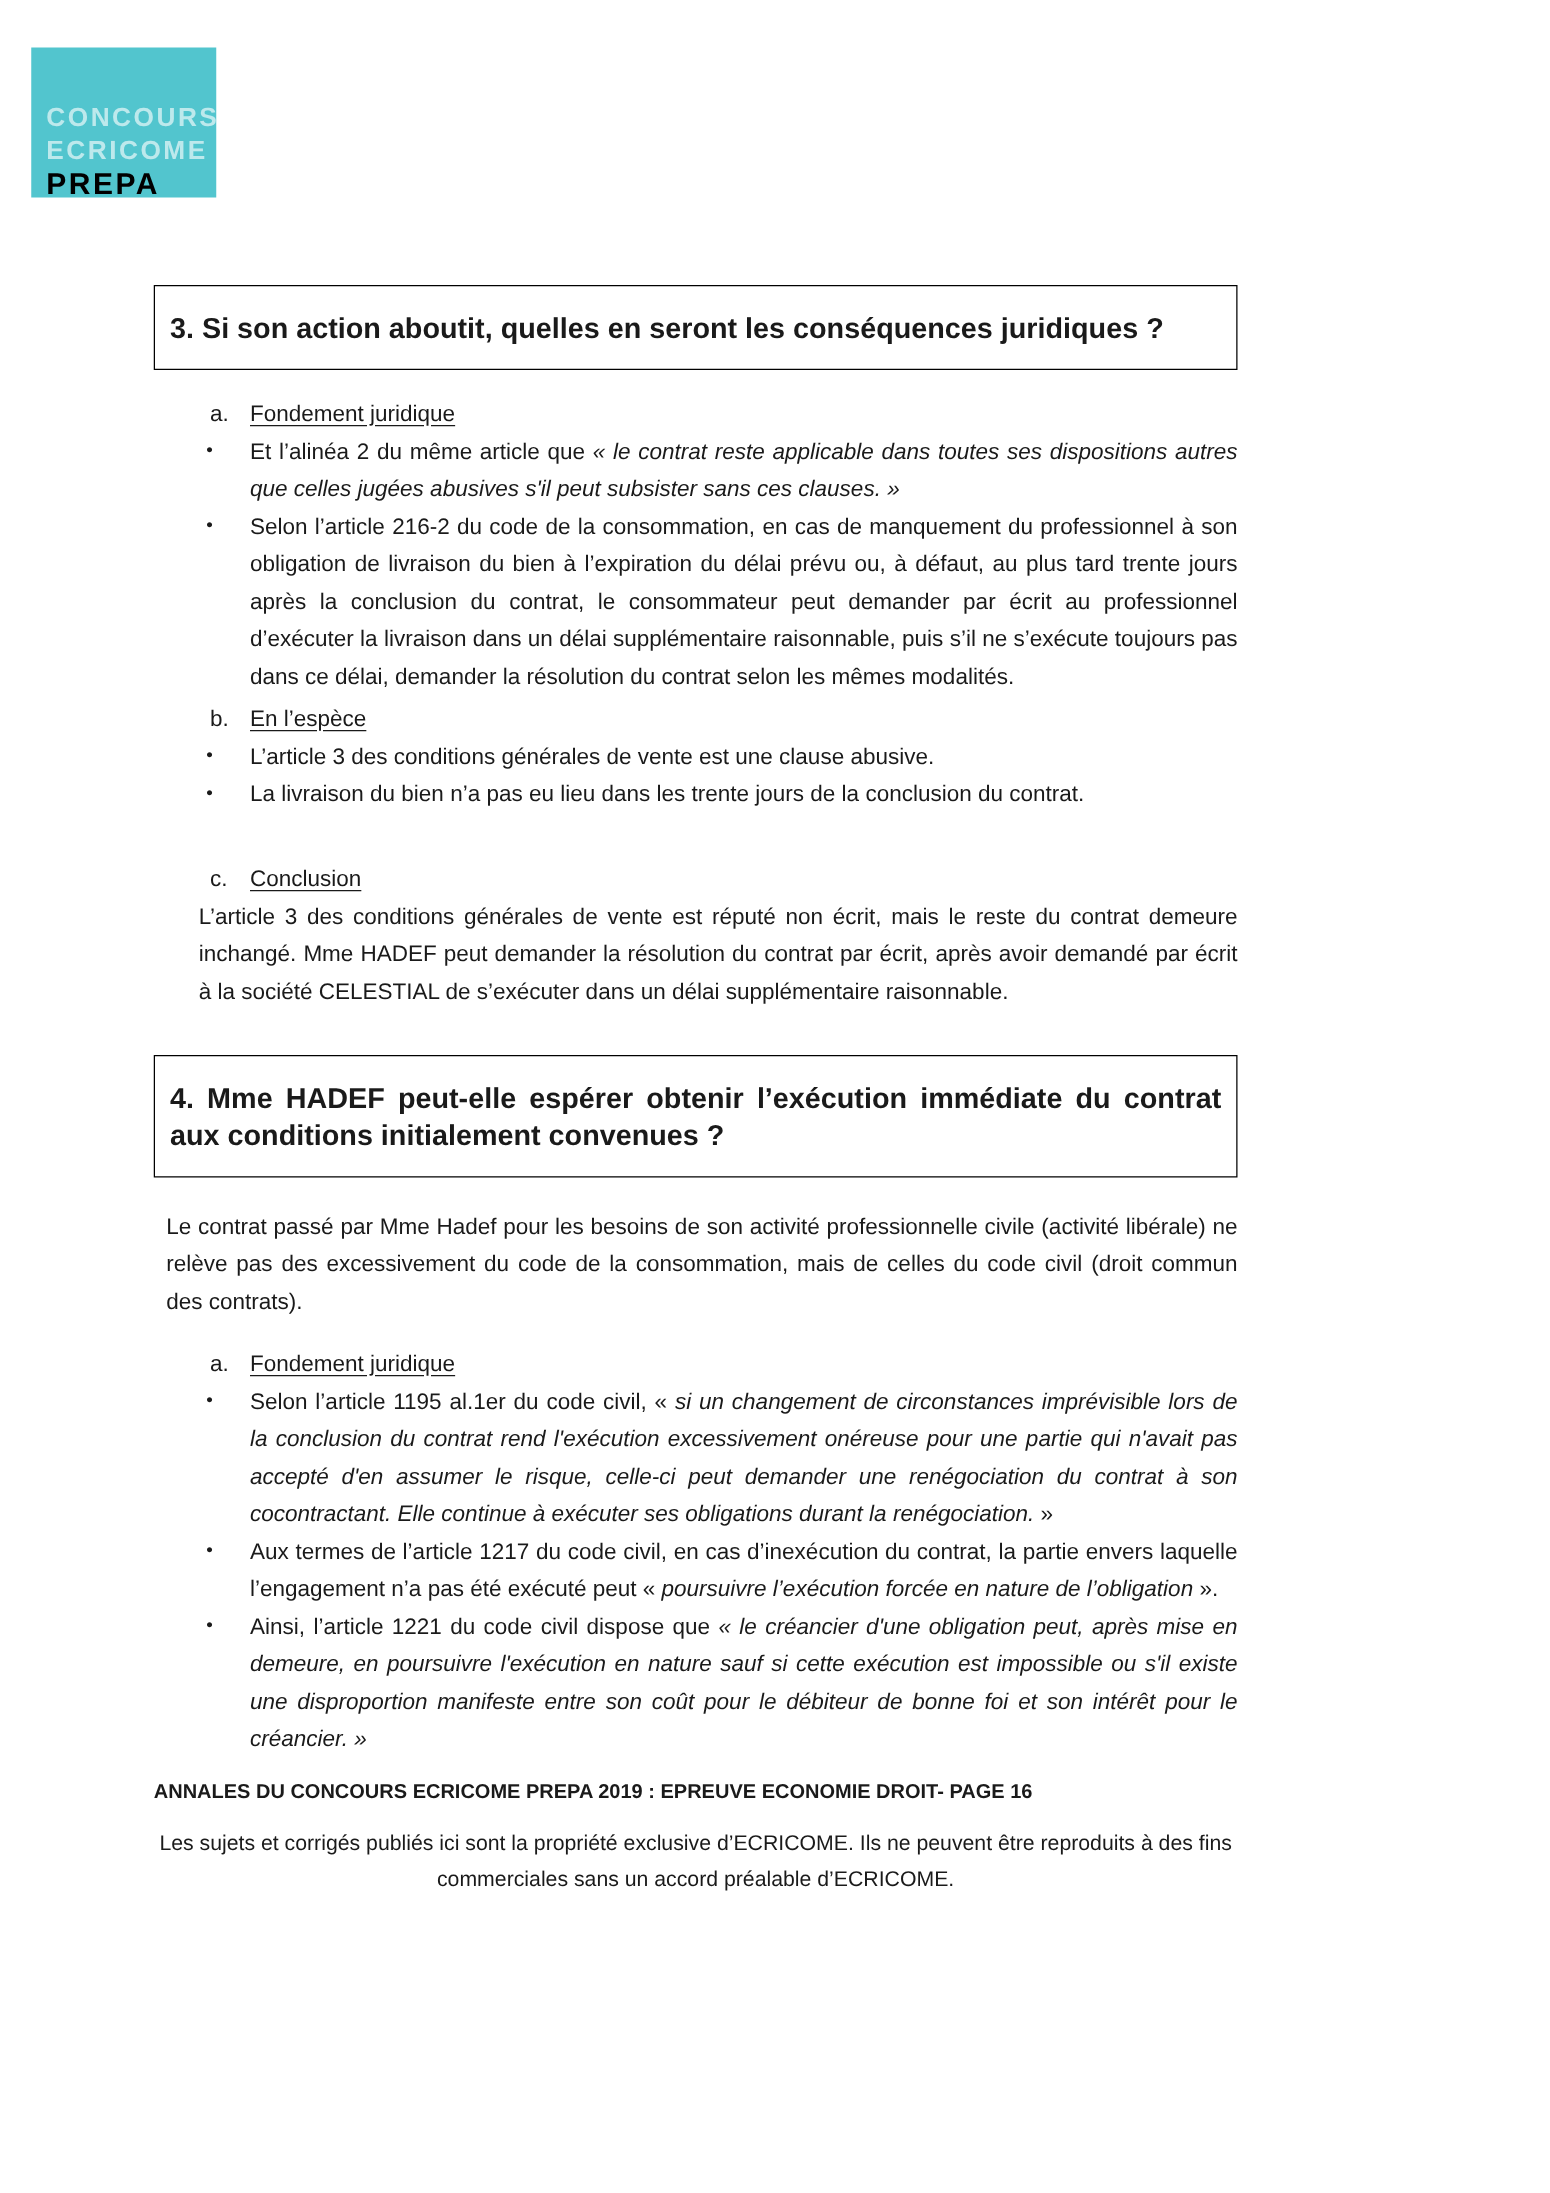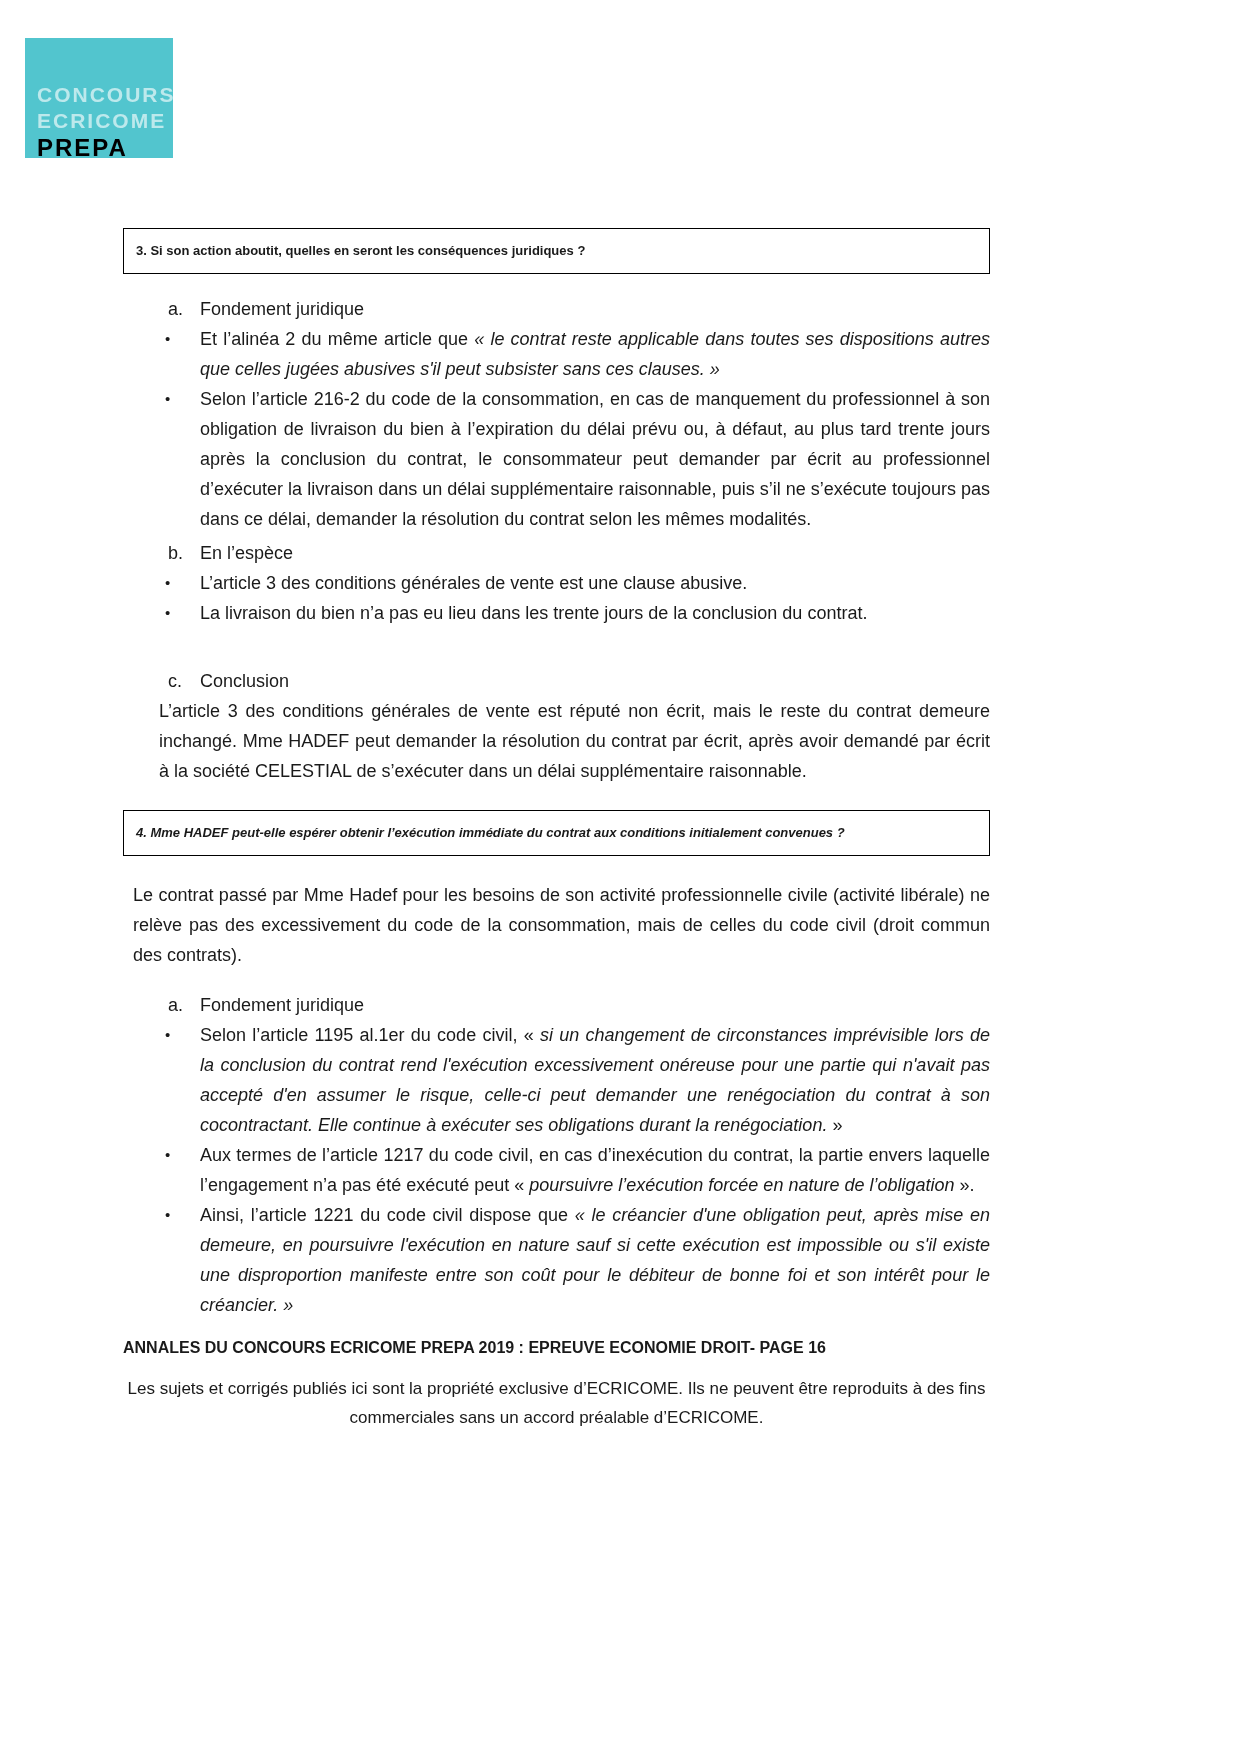--- a/index.html
+++ b/index.html
@@ -33,31 +33,31 @@
   .main {
     padding-top: 228px;
     margin-left: 123px;
     width: 867px;
     font-size: 18px;
     line-height: 30px;
   }
 
   .qbox {
     border: 1.6px solid #000;
-    padding: 7px 12px;
+    padding: 18px 12px;
     font-weight: 700;
-    font-size: 13px;
+    font-size: 23px;
     line-height: 30px;
     text-align: justify;
   }
-  .qbox-4 { margin-top: 24px; font-style: italic; }
+  .qbox-4 { margin-top: 36px; }
 
   .letterrow { display: flex; margin-left: 45px; margin-top: 20px; }
   .letterrow .letter { width: 32px; flex: none; }
-  .ulabel { text-underline-offset: 3px; }
+  .ulabel { text-decoration: underline; text-underline-offset: 3px; }
 
   .bullet { display: flex; margin-left: 42px; }
   .bullet .dot { width: 35px; flex: none; font-size: 15px; }
   .bullet .btext { flex: 1; }
 
   .jp { text-align: justify; }
   .it { font-style: italic; }
   sup { font-size: 0.62em; vertical-align: super; line-height: 0; }
 
   .mt4  { margin-top: 4px; }

